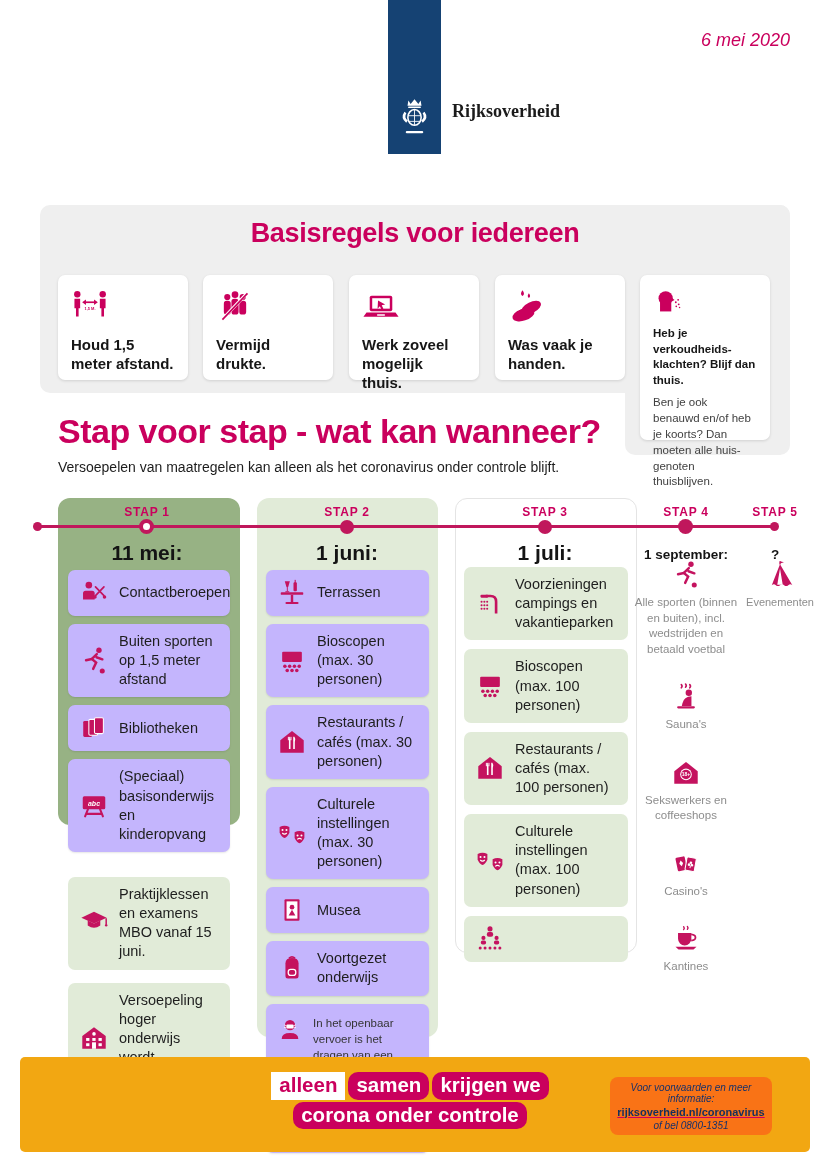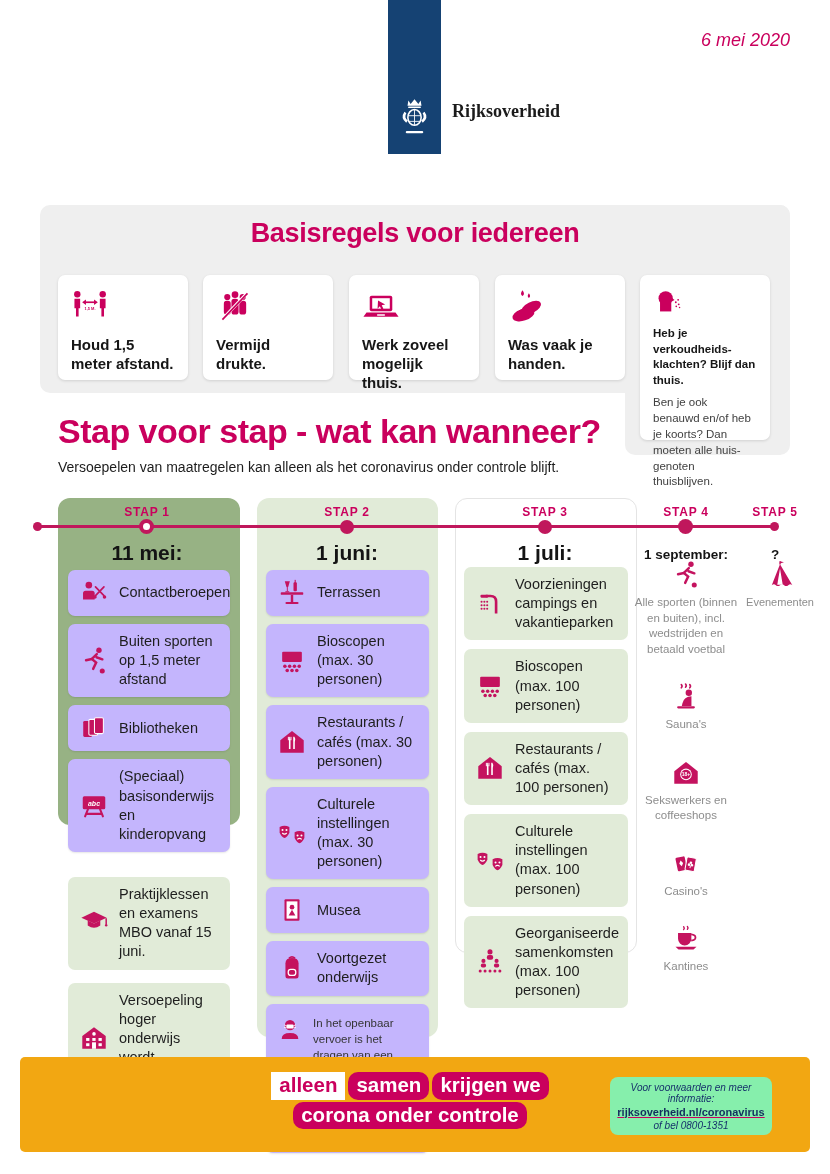--- a/index.html
+++ b/index.html
@@ -70,21 +70,21 @@
   .plain .icn{width:30px;height:30px;color:#c4135f;margin-bottom:5px;}
   .plain .label{font-size:11.5px;line-height:1.35;color:#8d8d8d;}
   #col5-items .plain .label{font-size:11px;}
   
   .footer-bg{position:absolute;left:20px;top:1057px;width:790px;height:95px;background:#f2a712;border-radius:5px;}
   .slogan{position:absolute;left:230px;top:1072px;width:360px;text-align:center;line-height:1;}
   .chip{display:inline-block;font-size:20.5px;font-weight:700;padding:3px 8px 4px;margin:0 1.5px;}
   .chip.inv{background:#fff;color:#ca005d;}
   .chip.pk{background:#ca005d;color:#fff;border-radius:10px;}
   .slogan .l2{margin-top:2px;}
-  .info-box{position:absolute;left:610px;top:1077px;width:162px;height:58px;background:#86efac;border-radius:8px;
+  .info-box{position:absolute;left:610px;top:1077px;width:162px;height:58px;background:#f97316;border-radius:8px;
             display:flex;flex-direction:column;justify-content:center;align-items:center;text-align:center;color:#16316b;}
   .info-box .i1,.info-box .i3{font-style:italic;font-size:10px;}
   .info-box .i2{font-size:11px;font-weight:700;color:#132f5e;text-decoration:underline;
                 text-decoration-color:#ca005d;margin:2px 0;cursor:pointer;}
   .icn svg{width:100%;height:100%;display:block;}
 </style>
 </head>
 <body>
 
 <div class="page">
@@ -462,21 +462,20 @@
             <rect x="6.2" y="17.6" width="5.6" height="4.2" rx="1.9"></rect>
             <circle cx="23" cy="14.8" r="2.2"></circle>
             <rect x="20.2" y="17.6" width="5.6" height="4.2" rx="1.9"></rect>
             <circle cx="5.5" cy="25.6" r="1.6"></circle>
             <circle cx="10.75" cy="25.6" r="1.6"></circle>
             <circle cx="16" cy="25.6" r="1.6"></circle>
             <circle cx="21.25" cy="25.6" r="1.6"></circle>
             <circle cx="26.5" cy="25.6" r="1.6"></circle>
           </svg>
         </span>
-        <span class="txt">Georganiseerde samenkomsten (max. 100 personen)</span>
       </div>
     </div>
   <div class="ilist" id="col4-items">
       <div class="plain">
         <span class="icn">
           <svg xmlns="http://www.w3.org/2000/svg" viewBox="0 0 32 32" fill="currentColor">
             <circle cx="21.3" cy="4.6" r="2.9"></circle>
             <g fill="none" stroke="currentColor" stroke-width="2.6" stroke-linecap="round">
               <path d="M19 8.6l-5.3 5.2 4.6 3.8-3.2 6.8"></path>
               <path d="M13.7 13.8l-6.2 1.4"></path>

